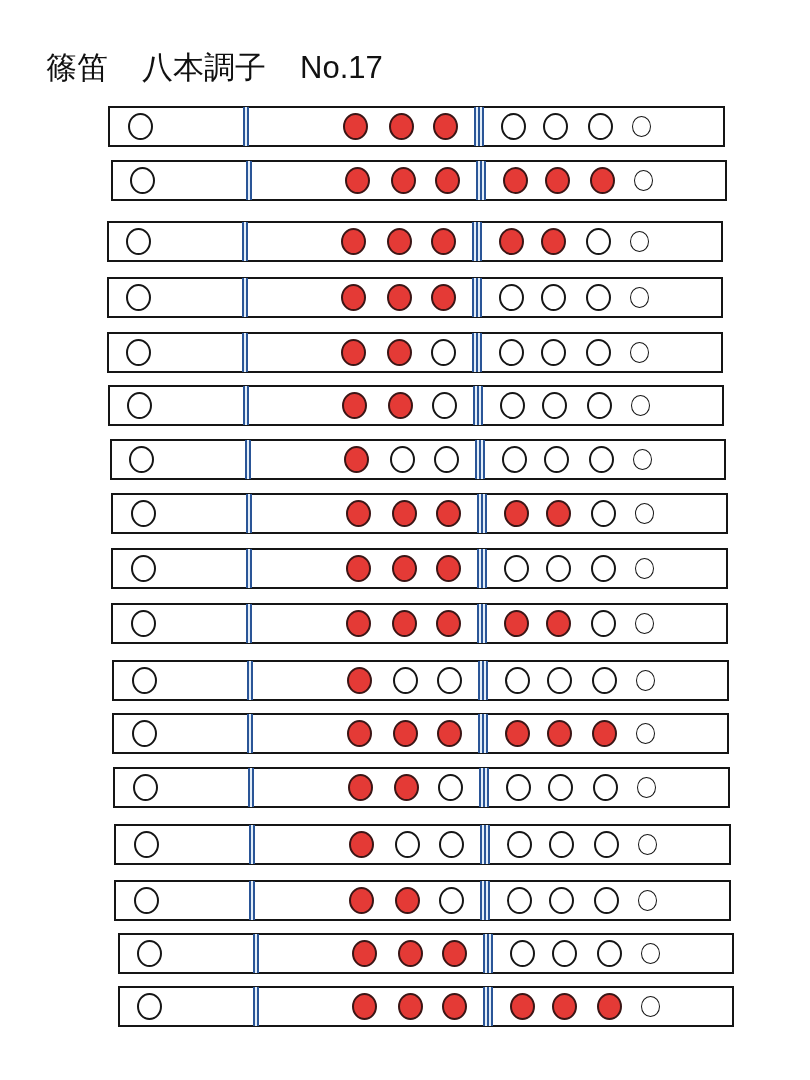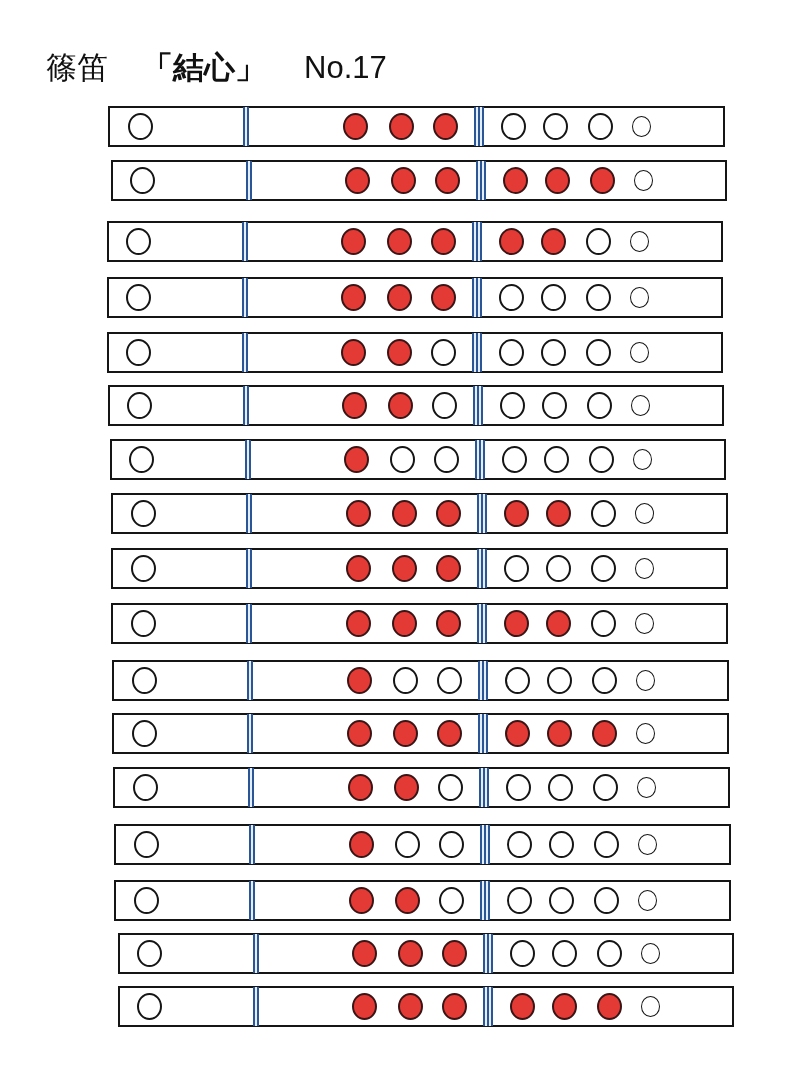--- a/index.html
+++ b/index.html
@@ -16,21 +16,21 @@
   .hole.closed { background: #e43a36; border-color: #3a1515; }
   .divider { position: absolute; top: -1px; bottom: -1px; box-sizing: border-box; }
   .divider .ln { position: absolute; top: 0; bottom: 0; width: 2px; background: #2a5597; }
   .divider .fill { position: absolute; top: 0; bottom: 0; background: #e3eef9; }
 </style>
 </head>
 <body>
 
 <div class="title">
   <span class="t-inst">篠笛</span>
-  <span class="t-song">「結心」</span>
+  <span class="t-key">八本調子</span>
   <span class="t-no">No.17</span>
 </div>
 
 <div id="flutes">
     <div class="flute" style="left: 108px; top: 106px; width: 617px;">
       <div class="hole big" style="left: 30px;"></div>
       <div class="divider" style="left: 133px; width: 6px;">
         <div class="fill" style="left: 1px; width: 4px;"></div>
         <div class="ln" style="left: 0px;"></div>
         <div class="ln" style="left: 4px;"></div>

